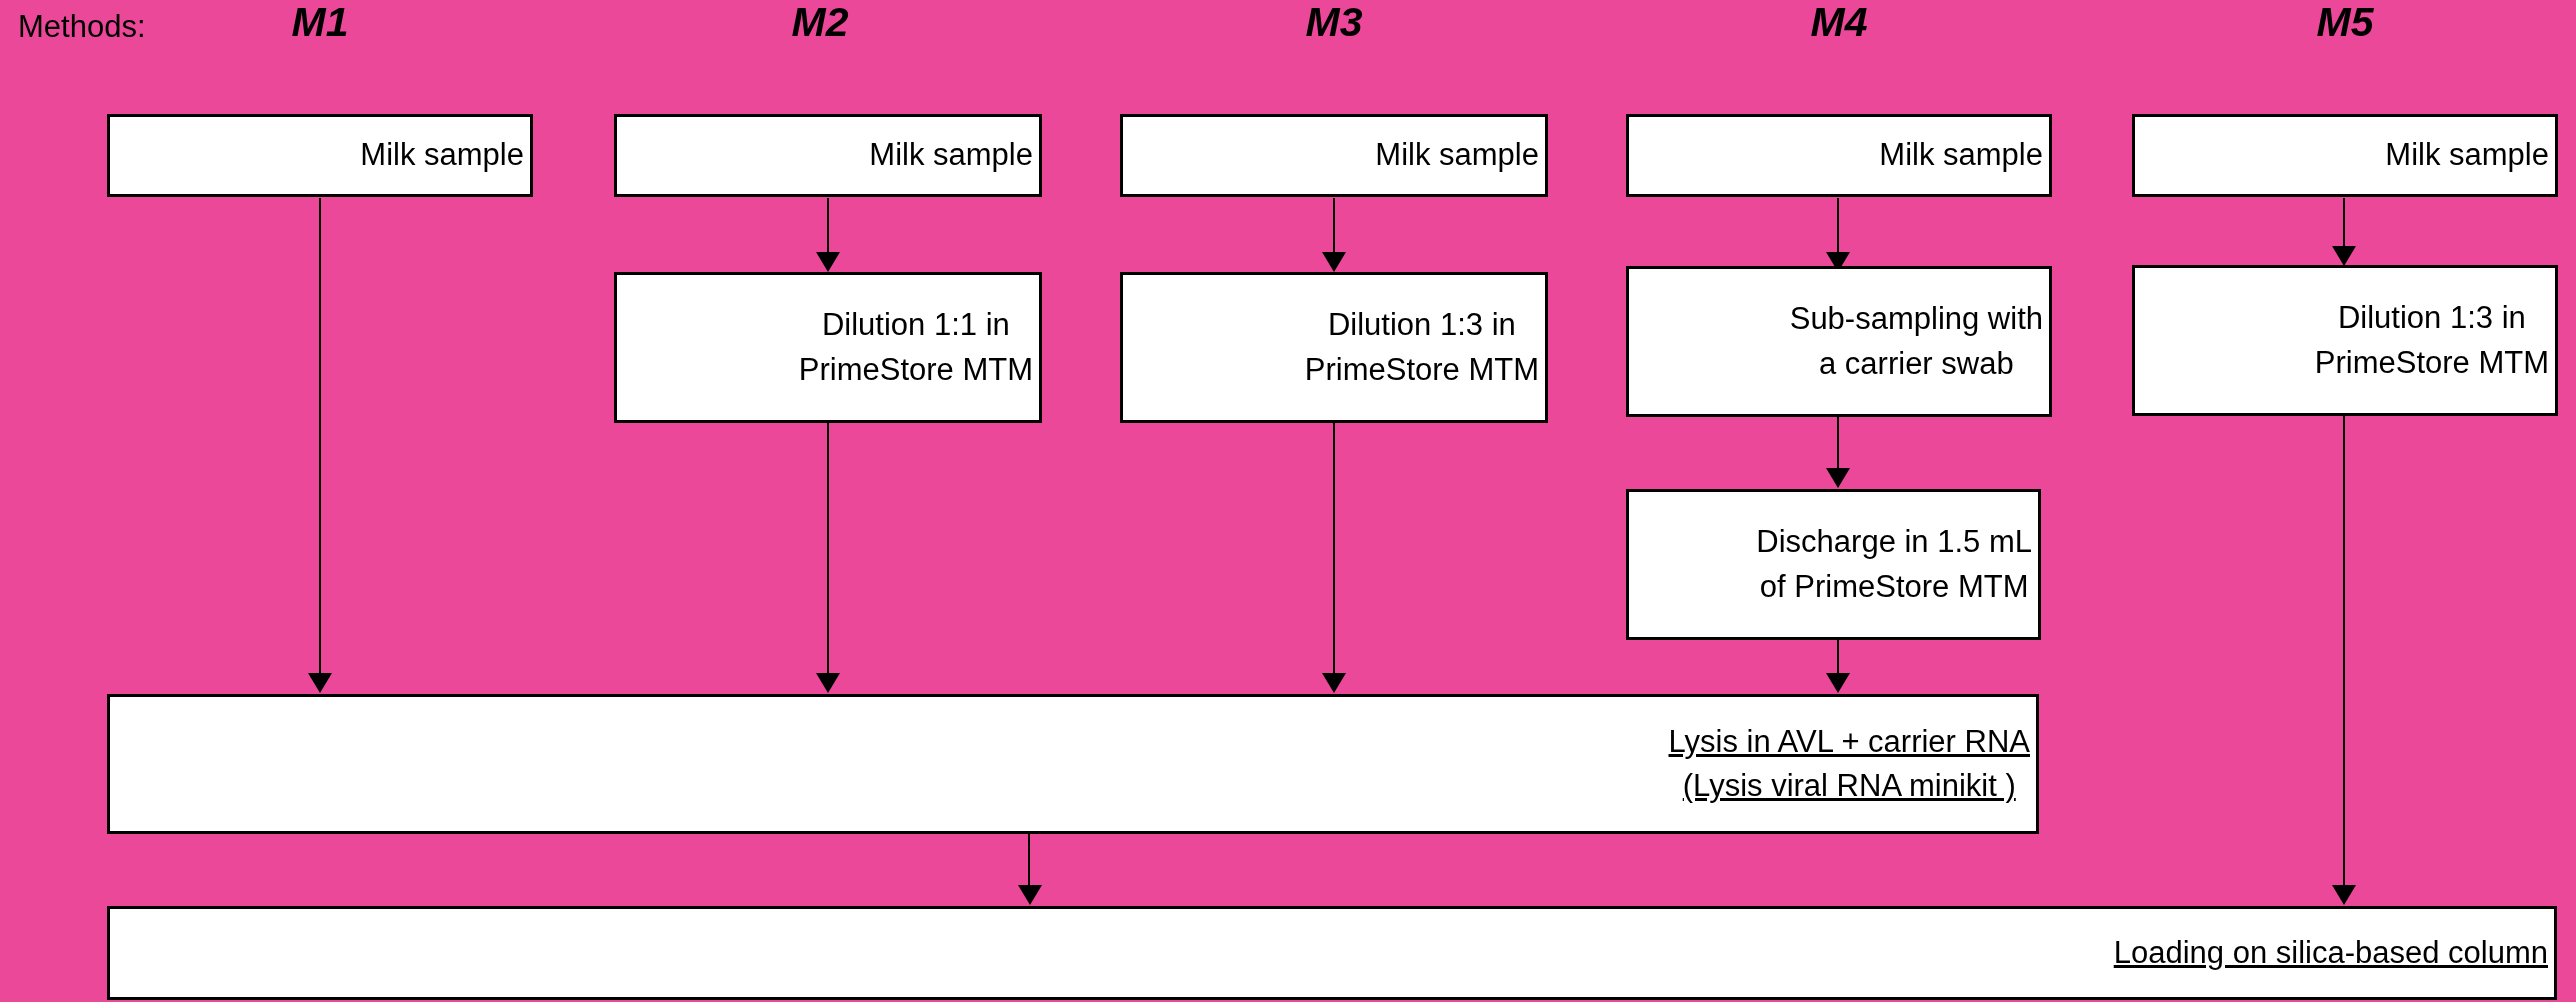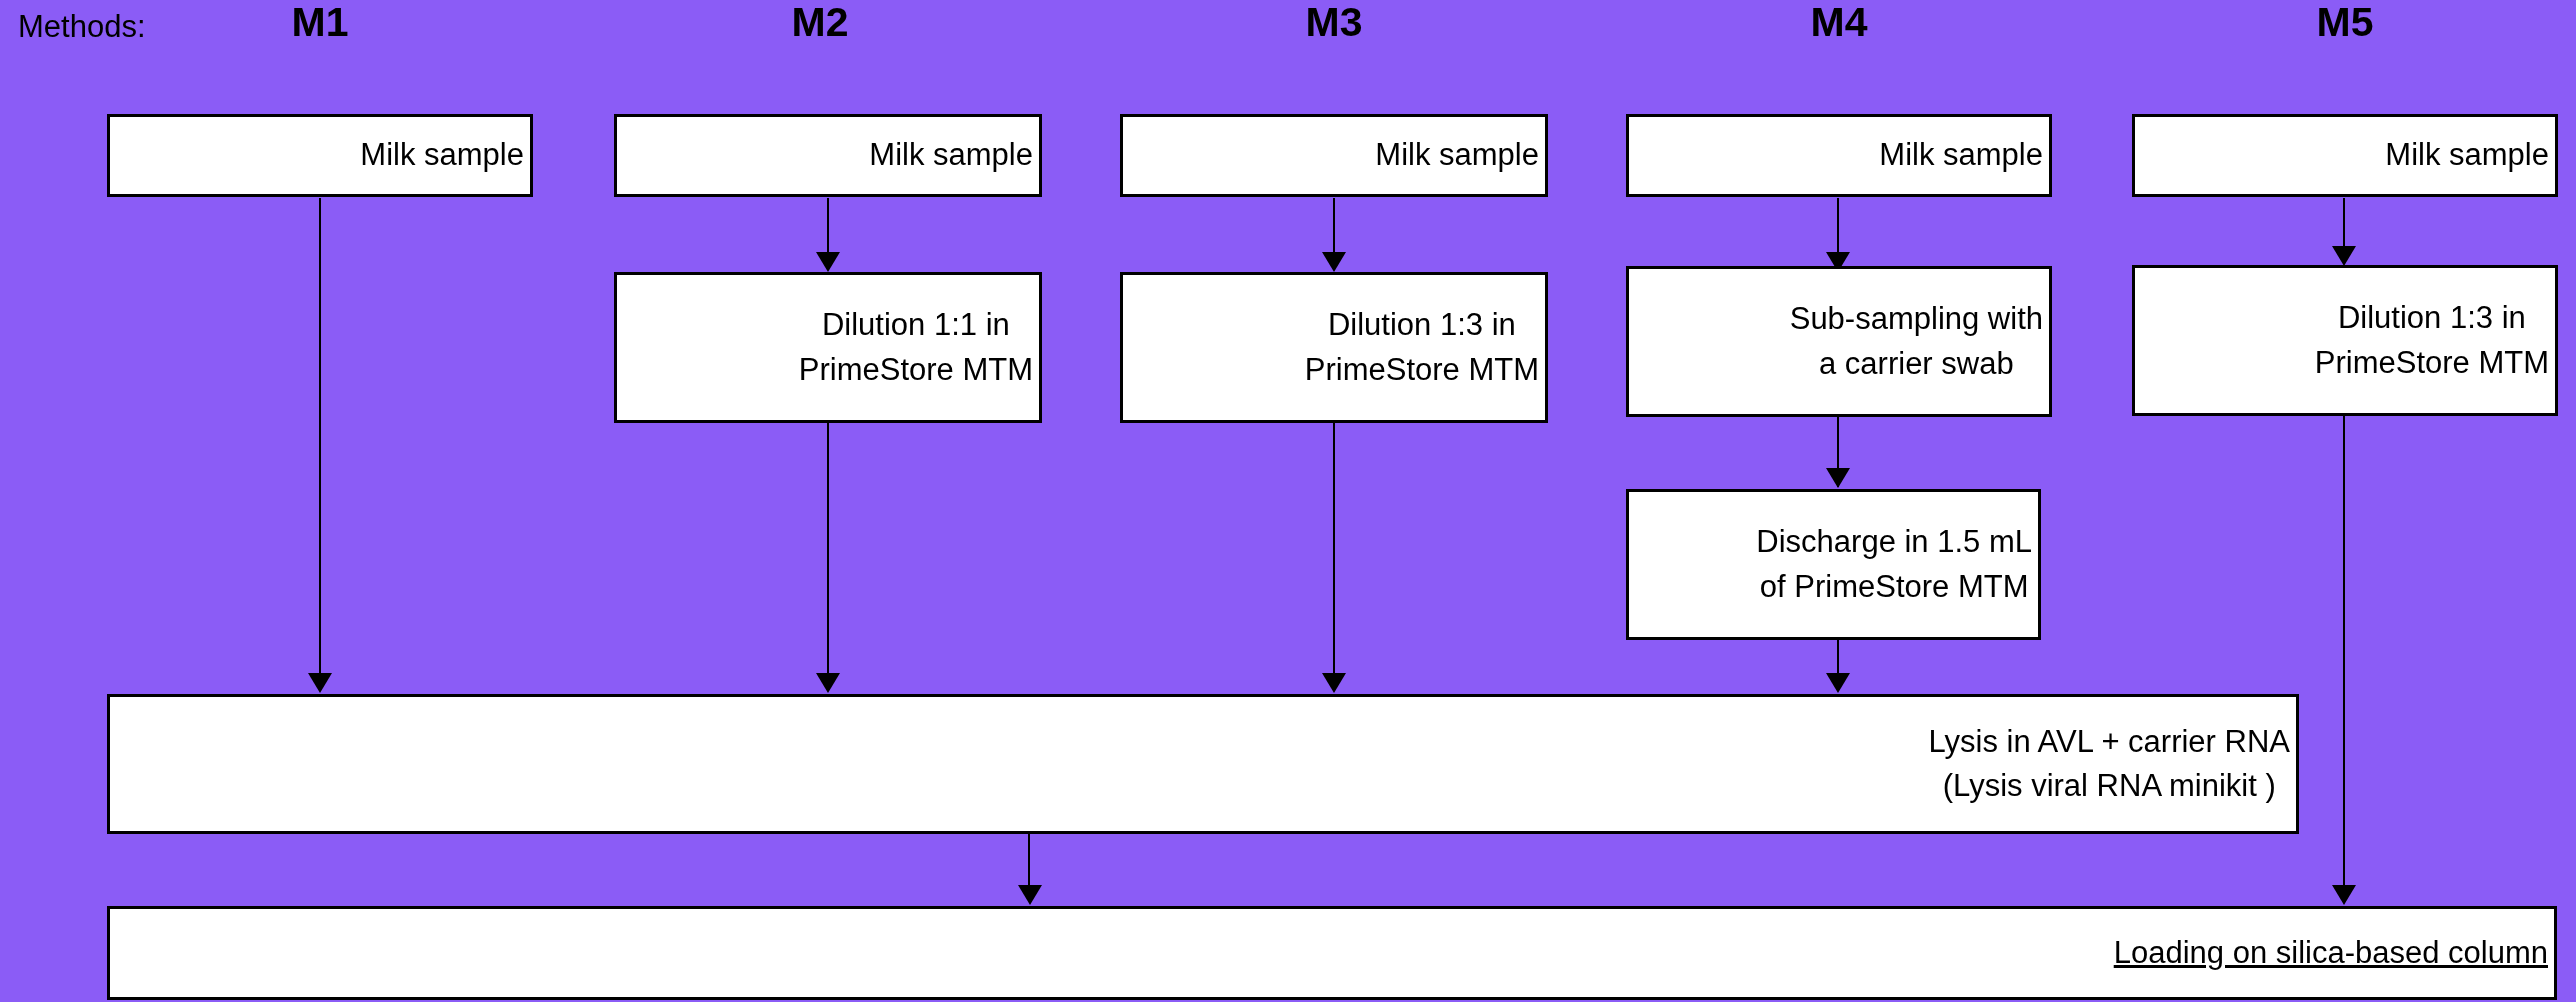--- a/index.html
+++ b/index.html
@@ -4,21 +4,21 @@
 <style>
   html, body {
     margin: 0;
     padding: 0;
     background: #ffffff;
   }
   #canvas {
     position: relative;
     width: 2576px;
     height: 1003px;
-    background: #8b5cf6;
+    background: #ec4899;
     font-family: "Liberation Sans", sans-serif;
     color: #000000;
     overflow: hidden;
   }
   .methods-label {
     position: absolute;
     left: 18px;
     top: 11px;
     font-size: 31px;
     line-height: 1;
@@ -27,20 +27,21 @@
   }
   .col-header {
     position: absolute;
     top: 2.4px;
     font-size: 41px;
     font-weight: bold;
     text-align: center;
     line-height: 1;
     color: #000;
     white-space: nowrap;
+    font-style: italic;
   }
   .node {
     position: absolute;
     box-sizing: border-box;
     border: 3px solid #000000;
     background: #ffffff;
     display: flex;
     align-items: center;
     justify-content: flex-end;
     text-align: center;
@@ -156,21 +157,21 @@
 
   <div class="node" style="left:2132px; top:265px; width:426px; height:151px;">
     <span class="txt">
       <span>Dilution 1:3 in</span>
       <span>PrimeStore MTM</span>
     </span>
   </div>
   <div class="conn" style="left:2343px; top:415px; height:470px;"></div>
   <div class="arrowhead" style="left:2332px; top:885px;"></div>
 
-  <div class="node" style="left:107px; top:694px; width:2192px; height:140px;">
+  <div class="node" style="left:107px; top:694px; width:1932px; height:140px;text-decoration:underline;">
     <span class="txt">
       <span>Lysis in AVL + carrier RNA</span>
       <span>(Lysis viral RNA minikit )</span>
     </span>
   </div>
   <div class="conn" style="left:1028px; top:833px; height:52px;"></div>
   <div class="arrowhead" style="left:1018px; top:885px;"></div>
 
   <div class="node" style="left:107px; top:906px; width:2450px; height:94px;text-decoration:underline;">
     <span class="txt">

